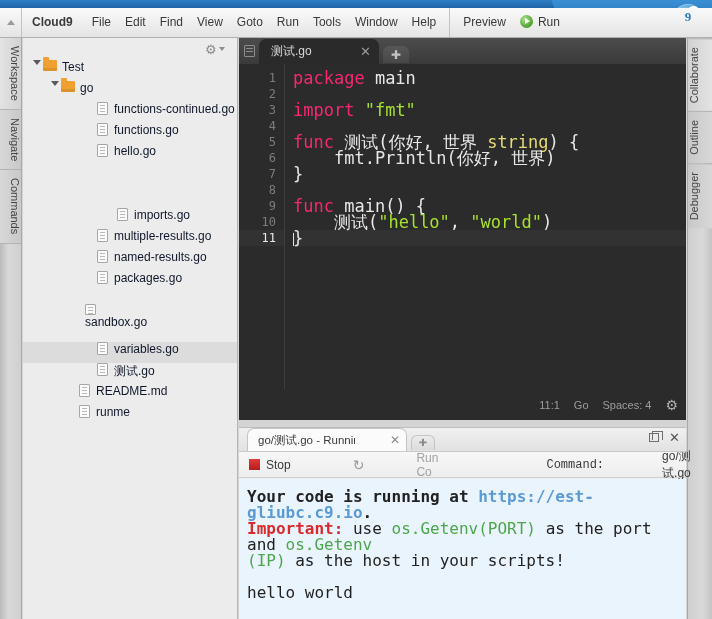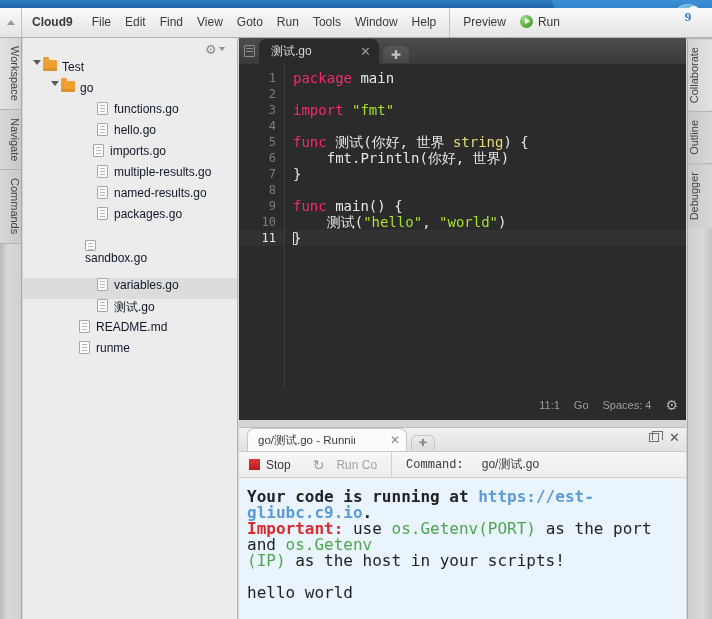--- a/index.html
+++ b/index.html
@@ -217,21 +217,21 @@
     width: 46px; flex: 0 0 46px; background: #2b2b2b;
     border-right: 1px solid #3e3e3e;
     padding-top: 6px; text-align: right;
     font-family: "DejaVu Sans Mono", monospace; font-size: 12px;
     color: #7d7d7d;
   }
   .gutter div { height: 16px; line-height: 16px; padding-right: 8px; }
   .gutter div.active { color: #e8e8e8; background: #323232; }
   .code {
     flex: 1; padding-top: 6px; padding-left: 8px;
-    font-family: "DejaVu Sans Mono", monospace; font-size: 14px;
+    font-family: "DejaVu Sans Mono", monospace; font-size: 17px;
     color: #e6e6e6; white-space: pre; overflow: hidden;
   }
   .code div { height: 16px; line-height: 16px; }
   .code div.active { background: #323232; }
   .cursor-caret {
     display: inline-block; width: 1px; height: 13px; background: #e0e0e0;
     vertical-align: -2px; margin-right: -1px;
   }
   .k  { color: #f92672; }   
   .s  { color: #a6e22e; }   
@@ -285,21 +285,21 @@
   }
   .win-restore:before {
     content: ""; position: absolute; left: 2px; top: -3px;
     width: 9px; height: 8px; border: 1px solid #6e6e6e; border-bottom: none;
   }
   .win-close { color: #555; font-size: 13px; line-height: 1; }
 
   .console-toolbar {
     height: 26px; background: linear-gradient(#f7f7f7, #ededed);
     border-bottom: 1px solid #cfcfcf;
-    display: flex; align-items: center; font-size: 12px; color: #3a3a3a;
+    display: flex; align-items: center; font-size: 12px; color: #3a3a3a; gap: 40px;
   }
   .stop-btn { display: flex; align-items: center; padding: 0 10px; gap: 6px; }
   .stop-sq {
     width: 11px; height: 11px;
     background: linear-gradient(#e23a3a, #b81c1c);
   }
   .refresh-glyph { color: #9a9a9a; font-size: 14px; padding: 0 12px; line-height: 1; }
   .runco { color: #a2a2a2; padding-right: 14px; }
   .tool-sep { width: 1px; height: 26px; background: #d2d2d2; }
   .cmd-label { padding-left: 14px; color: #3a3a3a; font-family: Liberation Mono, monospace; }
@@ -380,28 +380,33 @@
         <div class="tree-row" style="padding-left: 26px;">
           <span class="tw">
             <i></i>
           </span>
           <span class="ic-folder"></span>
           <span>go</span>
         </div>
         <div class="tree-row" style="padding-left: 62px;">
           <span class="tw"></span>
           <span class="ic-file"></span>
+          <span>functions-continued.go</span>
+        </div>
+        <div class="tree-row" style="padding-left: 62px;">
+          <span class="tw"></span>
+          <span class="ic-file"></span>
           <span>functions.go</span>
         </div>
         <div class="tree-row" style="padding-left: 62px;">
           <span class="tw"></span>
           <span class="ic-file"></span>
           <span>hello.go</span>
         </div>
-        <div class="tree-row" style="padding-left: 58px;">
+        <div class="tree-row" style="padding-left: 82px; margin-top: 43px;">
           <span class="tw"></span>
           <span class="ic-file"></span>
           <span>imports.go</span>
         </div>
         <div class="tree-row" style="padding-left: 62px;">
           <span class="tw"></span>
           <span class="ic-file"></span>
           <span>multiple-results.go</span>
         </div>
         <div class="tree-row" style="padding-left: 62px;">

